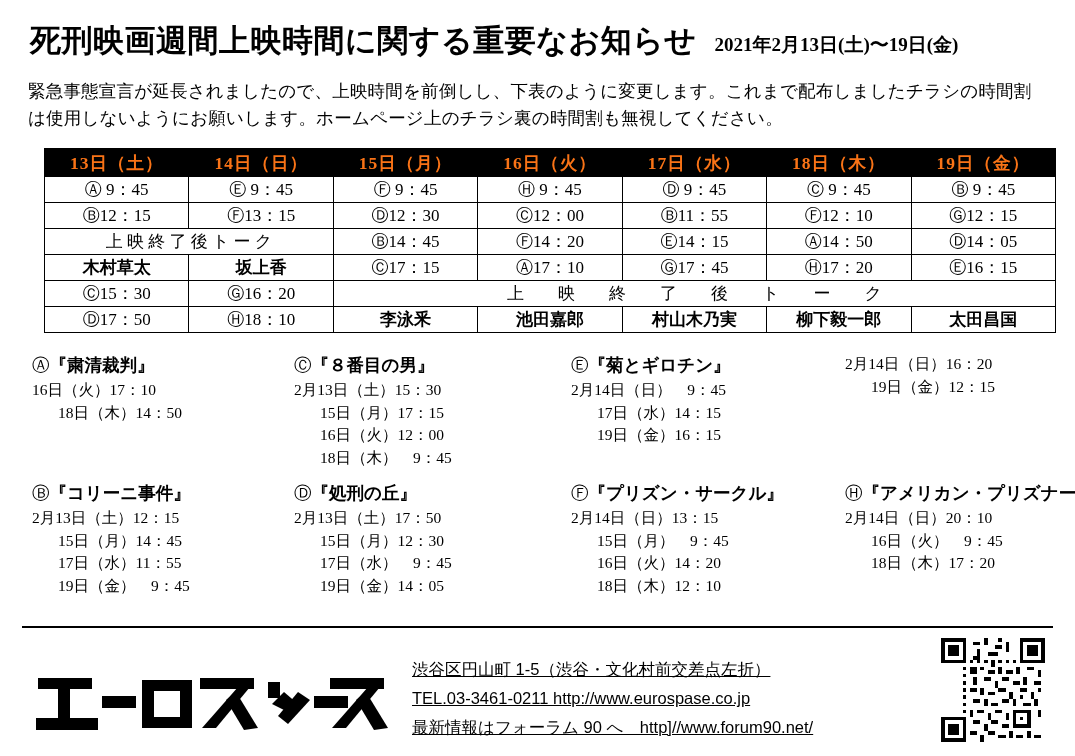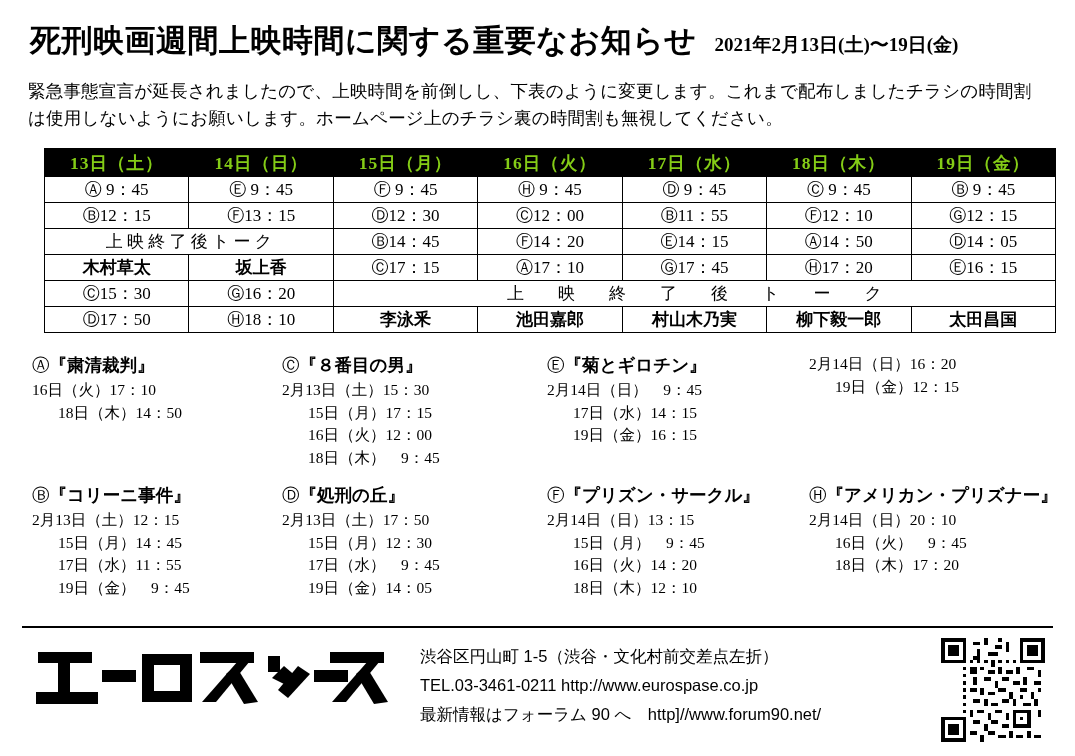--- a/index.html
+++ b/index.html
@@ -61,39 +61,40 @@
   table.sched td, table.sched th {
     border: 1px solid #000;
     text-align: center;
     font-size: 17px;
     height: 25px;
     padding: 0;
     white-space: nowrap;
   }
   table.sched thead th {
     background: #000;
-    color: #84cc16;
+    color: #f97316;
     font-weight: bold;
     font-size: 17.5px;
     height: 27px;
     letter-spacing: 1px;
   }
   .cell-code {
     font-size: 15px;
     vertical-align: middle;
   }
   .name-cell { font-weight: bold; font-size: 17px; }
 
   
   .films {
     margin: 20px 6px 0 10px;
     display: grid;
     grid-template-columns: 250px 265px 262px 260px;
     column-gap: 0;
     row-gap: 14px;
+    gap: 12px;
   }
   .film-block { break-inside: avoid; }
   .film-title {
     font-size: 17.5px;
     font-weight: bold;
     white-space: nowrap;
     margin-bottom: 2px;
   }
   .film-title .circ { font-weight: normal; }
   .film-times {
@@ -105,22 +106,23 @@
 
   
   .footer {
     position: absolute;
     left: 22px;
     right: 22px;
     bottom: 14px;
     border-top: 2px solid #000;
     padding-top: 10px;
     display: flex;
-    align-items: flex-start;
-    gap: 24px;
+    align-items: flex-end;
+    gap: 16px;
+    text-decoration: underline;
   }
   .logo {
     width: 360px;
     padding-left: 14px;
     padding-top: 6px;
   }
   .logo svg { display: block; }
   .addr {
     flex: 1;
     font-family: "Liberation Sans", sans-serif;

